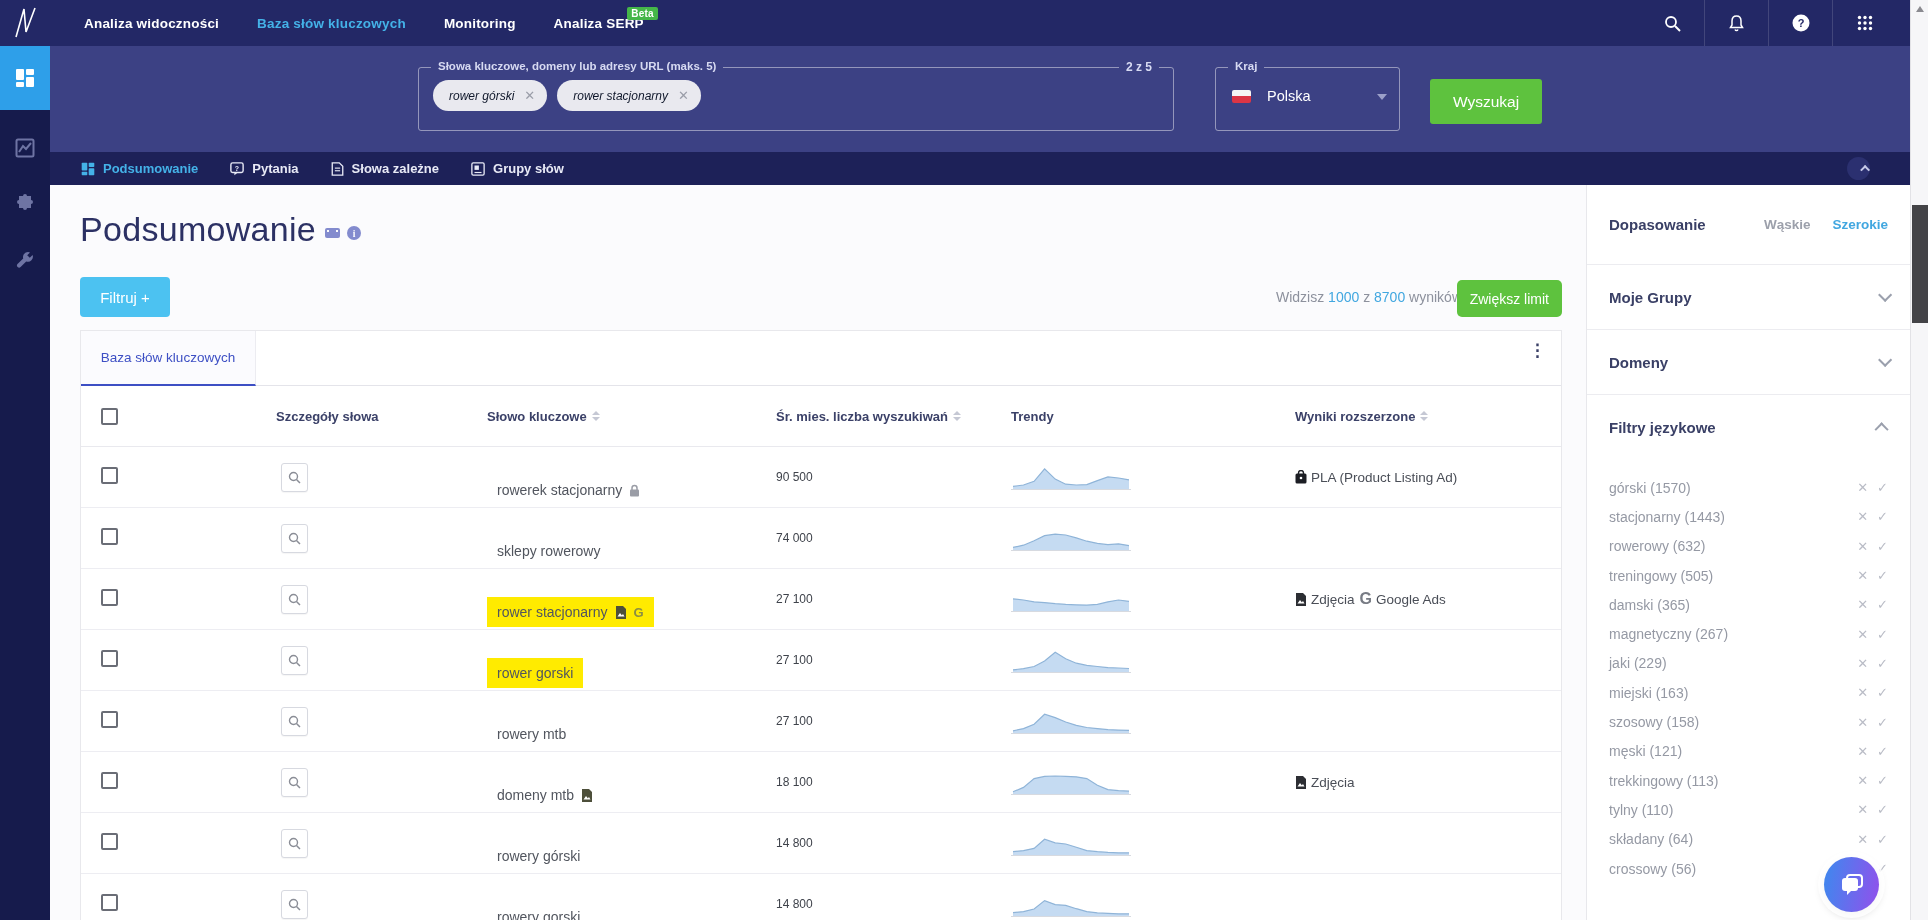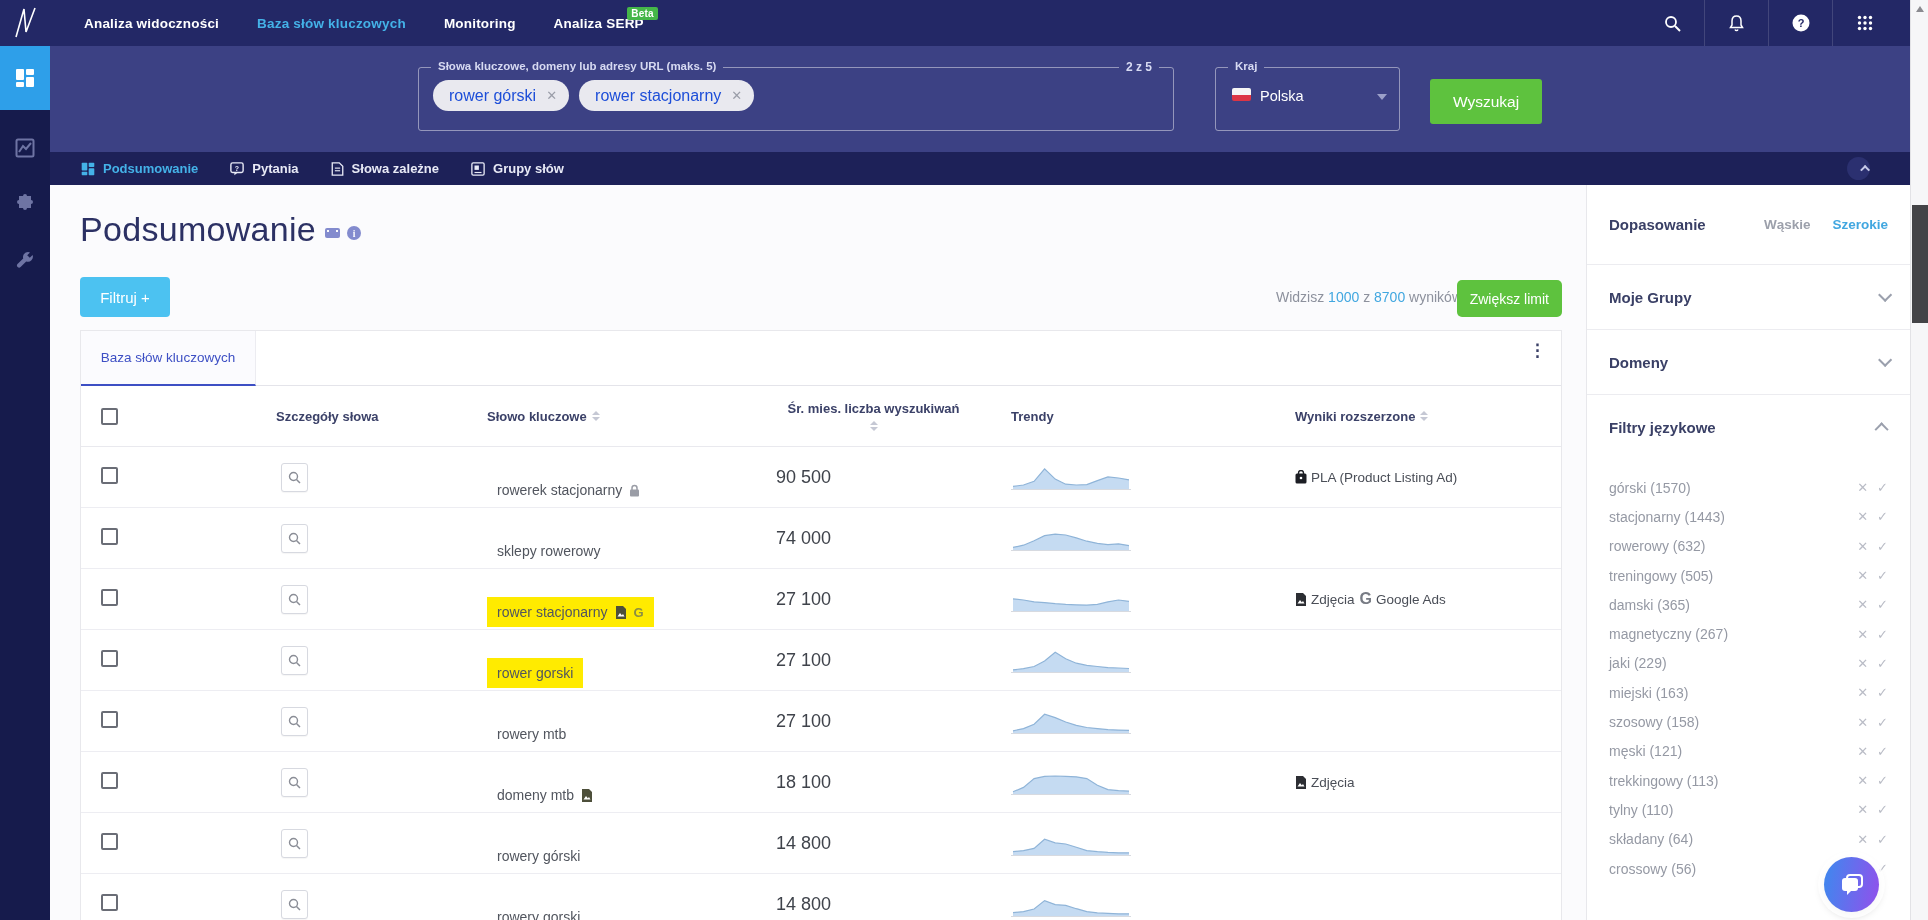--- a/index.html
+++ b/index.html
@@ -23,24 +23,24 @@
   .rail-item.active { background:#2e9fe9; height:64px; }
 
   
   .search-panel { position:absolute; left:50px; top:46px; width:1860px; height:106px; background:#3c4184; z-index:20; }
   .fieldset { position:absolute; border:1px solid rgba(255,255,255,.45); border-radius:3px; }
   .fieldset-label { position:absolute; top:-8px; left:12px; background:#3c4184; padding:0 7px; color:#d7daf2; font-size:11.5px; font-weight:bold; }
   .fieldset-counter { position:absolute; top:-8px; right:14px; background:#3c4184; padding:0 7px; color:#d7daf2; font-size:12px; font-weight:bold; }
   .kw-fieldset { left:368px; top:21px; width:756px; height:64px; }
   .chips { display:flex; gap:10px; padding:12px 0 0 14px; }
   .chip { background:#e9e9ef; border-radius:16px; height:31px; display:flex; align-items:center; padding:0 12px 0 16px; gap:10px; }
-  .chip-text { color:#1d4ed8; font-size:16px; }
+  .chip-text { color:#0f172a; font-size:12px;font-style:italic; }
   .chip-x { color:#9a9da8; font-size:13px; cursor:pointer; }
   .country-fieldset { left:1165px; top:21px; width:185px; height:64px; cursor:pointer; }
-  .country-row { display:flex; gap:9px; padding:20px 0 0 16px; }
+  .country-row { display:flex; align-items:center; gap:16px; padding:20px 0 0 16px; }
   .flag { width:19px; height:13px; border-radius:2px; overflow:hidden; display:inline-block; }
   .flag .t { display:block; height:50%; background:#f5f5f5; }
   .flag .b { display:block; height:50%; background:#dc3545; }
   .country-name { color:#ffffff; font-size:14.5px; }
   .country-caret { position:absolute; right:12px; top:26px; width:0; height:0; border-left:5px solid transparent; border-right:5px solid transparent; border-top:6px solid #9ba0c9; }
   .search-btn { position:absolute; left:1380px; top:33px; width:112px; height:45px; background:#5ec23e; border:none; border-radius:3px; color:#fff; font-size:15.5px; font-family:inherit; cursor:pointer; }
 
   
   .section-tabs { position:absolute; left:50px; top:152px; width:1860px; height:33px; background:#1d2158; display:flex; align-items:center; z-index:20; }
   .stab { display:flex; align-items:center; gap:8px; margin-left:32px; cursor:pointer; }
@@ -61,34 +61,34 @@
 
   
   .card { position:absolute; left:30px; top:145px; width:1482px; height:600px; background:#fff; border:1px solid #e8e8ec; border-bottom:none; }
   .card-tabs { height:55px; border-bottom:1px solid #e4e4ea; display:flex; background:#fff; position:relative; }
   .card-tab { width:175px; height:55px; background:#fbfbfe; border-right:1px solid #ececf1; border-bottom:2px solid #3d4fc4; display:flex; align-items:center; justify-content:center; color:#3d4fc4; font-size:13.5px; cursor:pointer; }
   .kebab { position:absolute; right:18px; top:16px; color:#3a3f66; font-size:17px; font-weight:bold; letter-spacing:0; cursor:pointer; line-height:8px; width:14px; text-align:center; }
   .grid-row { display:grid; grid-template-columns:120px 250px 290px 230px 280px 1fr; align-items:center; }
   .thead { height:61px; border-bottom:1px solid #e9e9ee; font-size:13px; font-weight:bold; color:#3b4168; }
   .th { display:flex; align-items:center; gap:5px; }
   .th.c1 { padding-left:20px; } .th.c2 { padding-left:75px; } .th.c3 { padding-left:36px; }
-  .th.c4 { padding-left:35px;flex-direction:column; } .th.c5 { padding-left:40px; } .th.c6 { padding-left:44px; }
+  .th.c4 { padding-left:35px; } .th.c5 { padding-left:40px; } .th.c6 { padding-left:44px; }
   .sort { display:inline-flex; flex-direction:column; gap:2px; }
   .sort i { width:0; height:0; border-left:4px solid transparent; border-right:4px solid transparent; display:block; }
   .sort .up { border-bottom:4px solid #c5c8d4; } .sort .dn { border-top:4px solid #c5c8d4; }
   .trow { height:61px; border-bottom:1px solid #ededf2; background:#fff; }
   .cell-cb { padding-left:20px; }
   .cb { width:17px; height:17px; border:2px solid #6a6d76; border-radius:2px; display:inline-block; cursor:pointer; background:#fff; }
   .cell-mag { padding-left:80px; }
   .mag-btn { width:27px; height:29px; background:#fff; border:1px solid #d7d9e0; border-radius:3px; display:flex; align-items:center; justify-content:center; cursor:pointer; box-shadow:0 1px 1px rgba(0,0,0,.04); }
   .cell-kw { padding-left:36px; font-size:14px; color:#51555e; display:flex; align-items:flex-start;margin-top:26px; }
   .kw-wrap { display:inline-flex; align-items:center; gap:7px; padding:7px 10px; }
   .kw-wrap.hl { background:#ffeb00; }
   .gletter { color:#8a8d45; font-size:13px; font-weight:bold; }
-  .cell-vol { padding-left:35px; font-size:18px; color:#3f434b; }
+  .cell-vol { padding-left:35px; font-size:12px; color:#3f434b; }
   .cell-trend { padding-left:40px; }
   .cell-ext { padding-left:44px; font-size:13.5px; color:#4a4e57; display:flex; align-items:center; gap:5px; }
   .ext-item { display:inline-flex; align-items:center; gap:4px; }
   .g-big { color:#777b84; font-size:16px; font-weight:bold; }
 
   
   .rpanel { position:absolute; left:1586px; top:185px; width:324px; height:735px; background:#fff; border-left:1px solid #e8e8ec; }
   .rsec { border-bottom:1px solid #ececf0; position:relative; }
   .rsec-title { font-size:15px; color:#3a4066; font-weight:bold; }
   .match-sec { height:80px; display:flex; align-items:center; padding:0 22px; }

